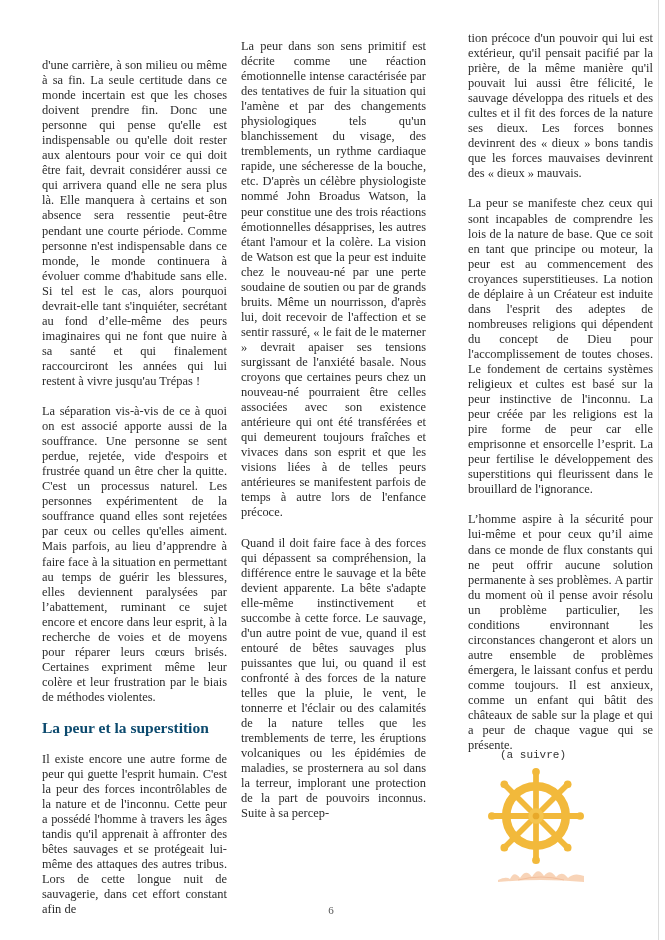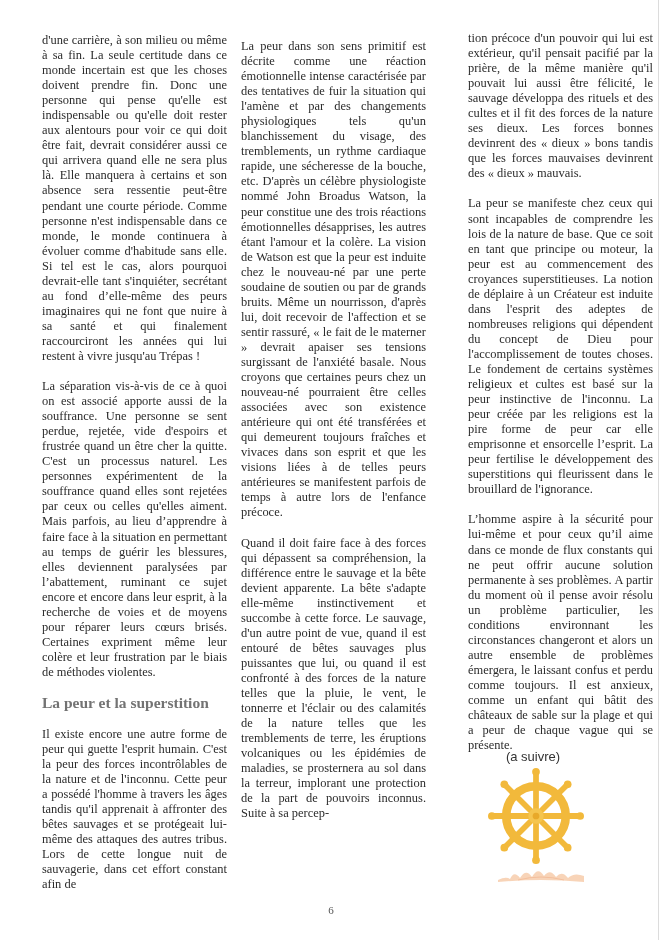--- a/index.html
+++ b/index.html
@@ -4,34 +4,34 @@
   <style>
     html, body { margin: 0; padding: 0; }
     body {
       width: 665px; height: 940px; background: #ffffff; position: relative; overflow: hidden;
       font-family: "Liberation Serif", "DejaVu Serif", serif; color: #2b2b2b;
     }
     .page-edge {
       position: absolute; right: 6px; top: 0; width: 1px; height: 940px; background: #dcdcdc;
     }
     .col {
-      position: absolute; top: 33px; width: 185px;
+      position: absolute; top: 58px; width: 185px;
       font-size: 12.45px; line-height: 15.05px; text-align: justify;
       hyphens: none;
     }
     .col p { margin: 0 0 15px 0; }
     #col1 { left: 42px; }
     #col2 { left: 241px; top: 39px; }
     #col3 { left: 440px; top: 31px; margin-left: 28px; }
     h2 {
-      font-size: 15.5px; font-weight: bold; margin: 2px 0 17px 0; color: #737373; text-align: left;
+      font-size: 15.5px; font-weight: bold; margin: 2px 0 17px 0; color: #0c4a6e; text-align: left;
     }
     .suivre {
       position: absolute; left: 478px; top: 749px; width: 110px; text-align: center;
-      font-family: Liberation Sans, sans-serif; font-size: 13px; color: #333;
+      font-family: Liberation Mono, monospace; font-size: 11px; color: #333;
     }
     .wheel { position: absolute; left: 488px; top: 768px; width: 96px; height: 96px; }
     .flame { position: absolute; left: 498px; top: 864px; width: 86px; height: 20px; }
     .page-number {
       position: absolute; left: 316px; top: 904px; width: 30px; text-align: center;
       font-size: 11px; color: #555;
     }
   </style>
 </head>
 <body>

